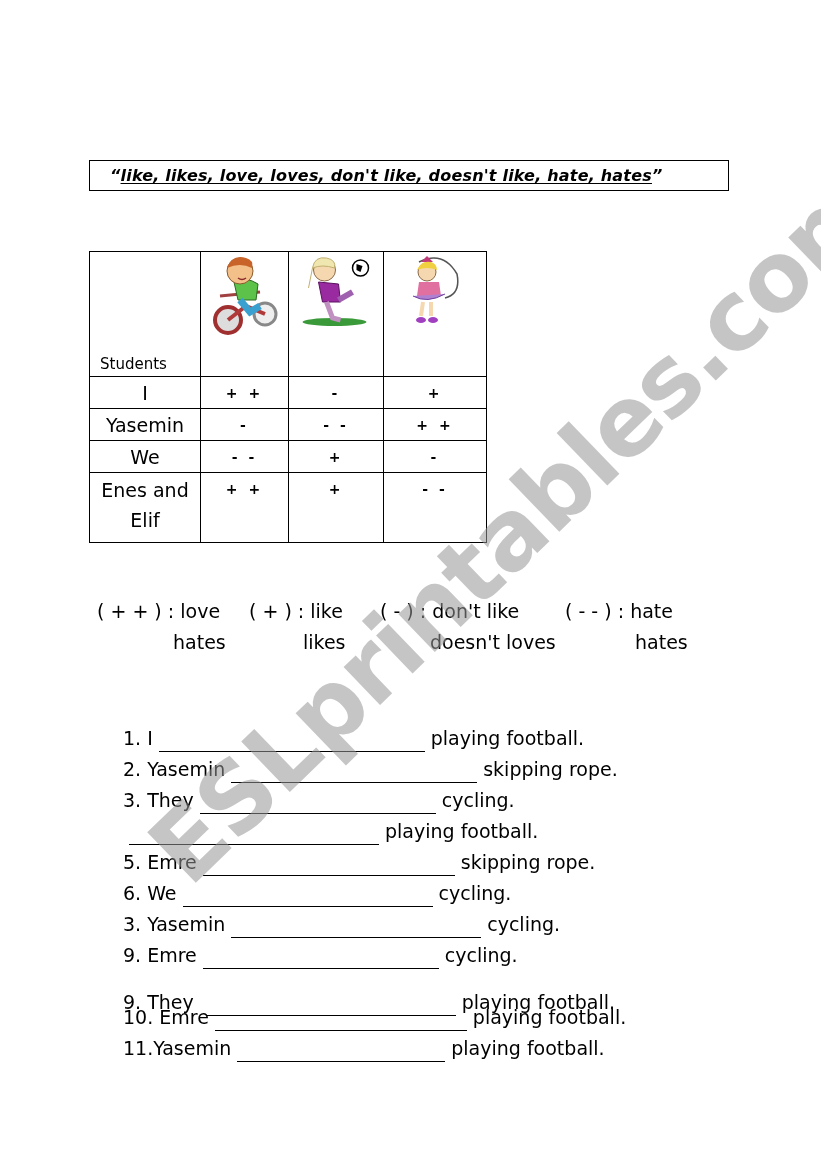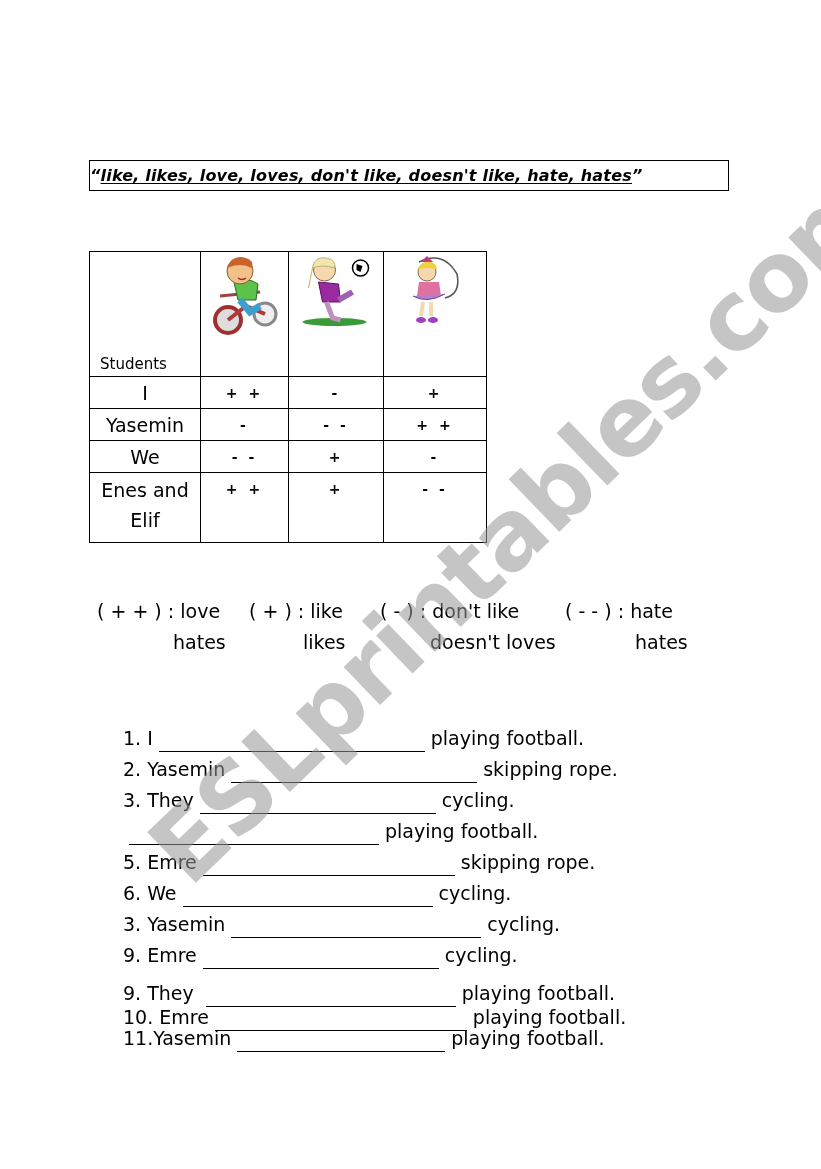--- a/index.html
+++ b/index.html
@@ -6,21 +6,21 @@
     body {
       width: 821px; height: 1169px; position: relative; overflow: hidden;
       font-family: "DejaVu Sans", sans-serif; color: #000;
     }
     .page { position: absolute; left: 0; top: 0; width: 821px; height: 1169px; }
 
     
     .wordbank {
       position: absolute; left: 89px; top: 160px; width: 640px; height: 31px;
       border: 1px solid #000; box-sizing: border-box;
-      display: flex; align-items: center; padding-left: 0;
+      display: flex; align-items: center; padding-left: 20px;
     }
     .wordbank-text {
       font-family: "DejaVu Sans", sans-serif; font-style: italic; font-weight: bold;
       font-size: 16px; letter-spacing: 0.2px; white-space: nowrap;
     }
     .wordbank-text .u { text-decoration: underline; text-underline-offset: 2px; }
 
     
     .grid {
       position: absolute; left: 89px; top: 251px; border-collapse: collapse;
@@ -205,31 +205,31 @@
     <div class="ex" style="top:186px">
       <span>3. Yasemin</span>
       <span class="blank" style="width:250px"></span>
       <span>cycling.</span>
     </div>
     <div class="ex" style="top:217px">
       <span>9. Emre</span>
       <span class="blank" style="width:236px"></span>
       <span>cycling.</span>
     </div>
-    <div class="ex" style="top:255px">
+    <div class="ex" style="top:264px">
       <span>9. They</span>
       <span class="blank" style="width:250px;margin-left:12px"></span>
       <span>playing football.</span>
     </div>
     <div class="ex" style="top:279px">
       <span>10. Emre</span>
       <span class="blank" style="width:252px"></span>
       <span>playing football.</span>
     </div>
-    <div class="ex" style="top:300px">
+    <div class="ex" style="top:310px">
       <span>11.Yasemin</span>
       <span class="blank" style="width:208px"></span>
       <span>playing football.</span>
     </div>
   </div>
 
   <div class="watermark">ESLprintables.com</div>
 </div>
 
 </body></html>

